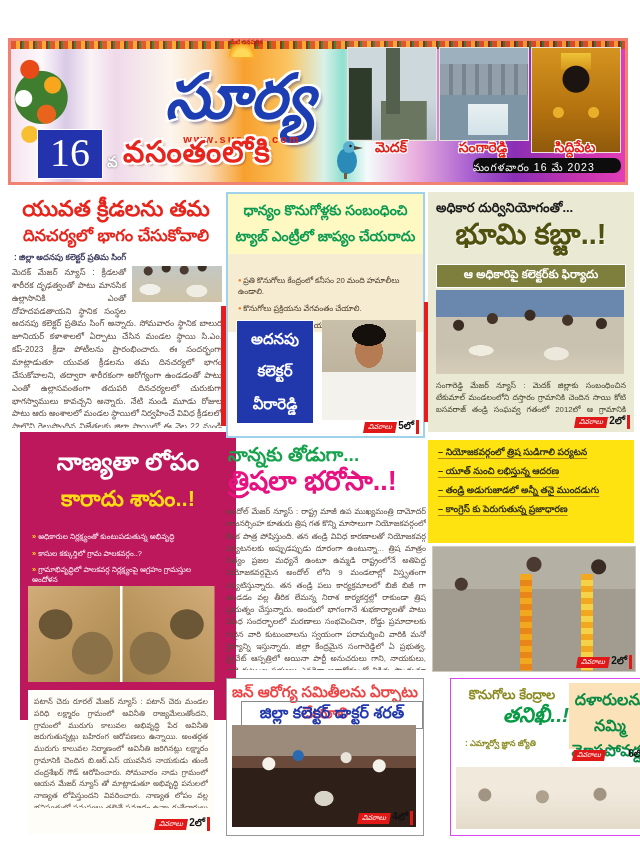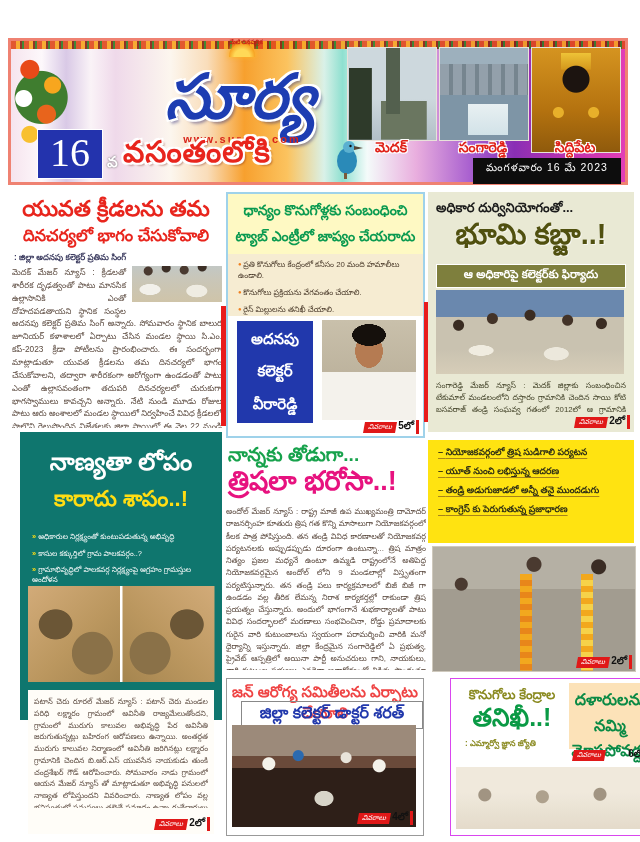--- a/index.html
+++ b/index.html
@@ -31,22 +31,22 @@
   #website{left:116px;top:92px;width:230px;text-align:center;font-size:11px;letter-spacing:2px;color:#d8251a;font-weight:bold;}
   #box16{left:26px;top:88px;width:64px;height:48px;background:#2333ad;border:1px solid #fff;
     color:#fff;font-family:"Liberation Serif",serif;font-size:40px;text-align:center;line-height:46px;}
   #anniv-va{left:96px;top:112px;font-size:15px;color:#fff;font-weight:bold;
     text-shadow:0 0 2px #555;}
   #anniv-text{left:112px;top:94px;width:230px;font-size:30px;font-weight:bold;color:#e8251d;letter-spacing:1px;
     text-shadow:-2px -2px 0 #fff,2px -2px 0 #fff,-2px 2px 0 #fff,2px 2px 0 #fff,3px 3px 2px rgba(120,30,10,.4);}
   .mh-photo{top:6px;height:92px;width:88px;border:1px solid #e8e2da;}
   .mh-label{top:98px;width:92px;text-align:center;font-size:14px;font-weight:bold;color:#e02018;
     text-shadow:-1px -1px 0 #fff,1px -1px 0 #fff,-1px 1px 0 #fff,1px 1px 0 #fff;}
-  #datebar{left:462px;top:117px;width:148px;height:26px;background:#0d0d0d;color:#fff;
-    font-size:10.5px;text-align:center;line-height:18px;letter-spacing:1px;}
+  #datebar{left:462px;top:117px;width:148px;height:15px;background:#0d0d0d;color:#fff;
+    font-size:10.5px;line-height:18px;letter-spacing:1px;border-radius:7px;}
   #bird-icon{left:318px;top:96px;width:40px;height:42px;}
 
   .art-church{background-color:#b9c6cd;background-image:
      linear-gradient(#53604e,#53604e),linear-gradient(#6a7660,#6a7660),
      linear-gradient(#2e3a2a,#2e3a2a),linear-gradient(180deg,#cdd8dd 0 55%,#b2bfc7 100%);
      background-repeat:no-repeat;background-size:16% 72%,52% 42%,26% 78%,100% 100%;
      background-position:52% 0,78% 100%,2% 100%,0 0;}
   .art-dam{background-color:#8aa0b2;background-image:
      linear-gradient(#e8f0f2,#d2e2e8),
      repeating-linear-gradient(90deg,#93a0ab 0 9px,#76858f 9px 13px),
@@ -120,35 +120,35 @@
     radial-gradient(circle at 75% 44%,#9a8c78 0 6px,transparent 7px),
     linear-gradient(180deg,#efe8da 0 40%,#e2d8c6 100%);}
 
   
   .l1-h1{left:10px;top:196px;width:212px;text-align:center;font-size:22px;font-weight:bold;color:#e8251d;}
   .l1-h2{left:10px;top:226px;width:212px;text-align:center;font-size:16.5px;font-weight:bold;color:#e8251d;}
   .l1-by{left:14px;top:252px;width:130px;font-size:8.4px;font-weight:bold;color:#3c3c60;}
   .l1-body{left:12px;top:266px;width:210px;height:162px;}
   .l1-photo{float:right;width:90px;height:50px;margin:-14px 0 4px 6px;}
 
-  #purple-box{left:20px;top:432px;width:202px;height:288px;background:#0f766e;}
+  #purple-box{left:20px;top:432px;width:202px;height:288px;background:#be185d;padding-left:14px;}
   .q-t1{left:0;top:16px;width:100%;text-align:center;font-size:24px;font-weight:bold;color:#fff;}
   .q-t2{left:0;top:54px;width:100%;text-align:center;font-size:22px;font-weight:bold;color:#ffdd13;}
   .q-bullets{left:12px;top:100px;width:182px;}
   .q-b{font-size:7.4px;color:#fdfdfd;margin-bottom:7px;line-height:1.3;}
   .q-b::before{content:"» ";color:#ffdd13;font-weight:bold;}
   .q-photos{left:8px;top:154px;width:186px;height:96px;background:#fff;display:flex;gap:3px;padding:0;}
   .q-photos div{width:92px;height:96px;}
   .q-white{left:8px;top:258px;width:174px;height:132px;background:#fffdf8;padding:6px;}
 
   
   #m-top{left:226px;top:192px;width:195px;height:242px;border:2px solid #9fd2ea;background:#fff;}
   .m-h{left:0;top:0;width:100%;height:56px;background:#fef9c3;text-align:center;
     font-size:14px;font-weight:bold;color:#0a9a50;line-height:1.85;padding-top:4px;}
-  .m-bullets{left:0;top:60px;width:100%;height:56px;background:#f6ecd2;padding-top:6px;}
+  .m-bullets{left:0;top:60px;width:100%;height:56px;background:#f6ecd2;padding-top:22px;}
   .m-b{font-size:7.8px;color:#4a3a2a;margin:0 8px 6px 10px;}
   .m-b::before{content:"●  ";color:#f08020;font-size:6px;vertical-align:1px;}
   #name-box{left:8px;top:126px;width:76px;height:100px;background:#2138ac;border:1px solid #fff;
     color:#fff;font-size:15px;font-weight:bold;text-align:center;line-height:2.15;padding-top:2px;}
   #m-portrait{left:94px;top:126px;width:94px;height:100px;}
 
   .tr-h1{left:228px;top:444px;width:205px;font-size:19px;font-weight:bold;color:#17a24c;}
   .tr-h2{left:228px;top:466px;width:205px;font-size:27px;font-weight:bold;color:#e7127f;}
   .tr-body{left:226px;top:506px;width:200px;height:164px;font-size:7.9px;}
   #tr-photo{left:432px;top:546px;width:202px;height:124px;border:1px solid #cfc9bd;}
@@ -169,21 +169,21 @@
   #lg-photo{left:8px;top:98px;width:188px;height:84px;}
   .lg-body{left:8px;top:188px;width:190px;height:38px;font-size:7.8px;color:#46462c;}
 
   #yellow-box{left:428px;top:440px;width:206px;height:103px;background:#ffe311;padding:0;}
   .y-item{margin:7px 8px 0 10px;font-size:9.2px;font-weight:bold;color:#2f2f15;
     text-decoration:underline;text-decoration-color:#a8841a;text-underline-offset:3px;}
   .y-item::before{content:"– ";}
 
   #insp-box{left:450px;top:678px;width:204px;height:156px;border:1px solid #d946ef;background:#fff;}
   .in-kick{left:4px;top:8px;width:114px;text-align:center;font-size:13px;font-weight:bold;color:#8a8a20;}
-  .in-h{left:4px;top:24px;width:114px;text-align:center;font-size:25px;font-weight:bold;color:#0a9a45;}
+  .in-h{left:4px;top:24px;width:114px;text-align:right;font-size:21px;font-weight:bold;font-style:italic;color:#0a9a45;}
   .in-by{left:14px;top:60px;width:104px;font-size:8.2px;font-weight:bold;color:#8a8a20;}
   .in-note{left:118px;top:4px;width:82px;height:62px;background:#fce2b8;text-align:center;
     font-size:16px;font-weight:bold;color:#0a8a45;line-height:1.6;padding-top:4px;}
   #in-photo{left:5px;top:88px;width:192px;height:62px;}
 </style>
 </head>
 <body>
 
 <div id="page">
 

